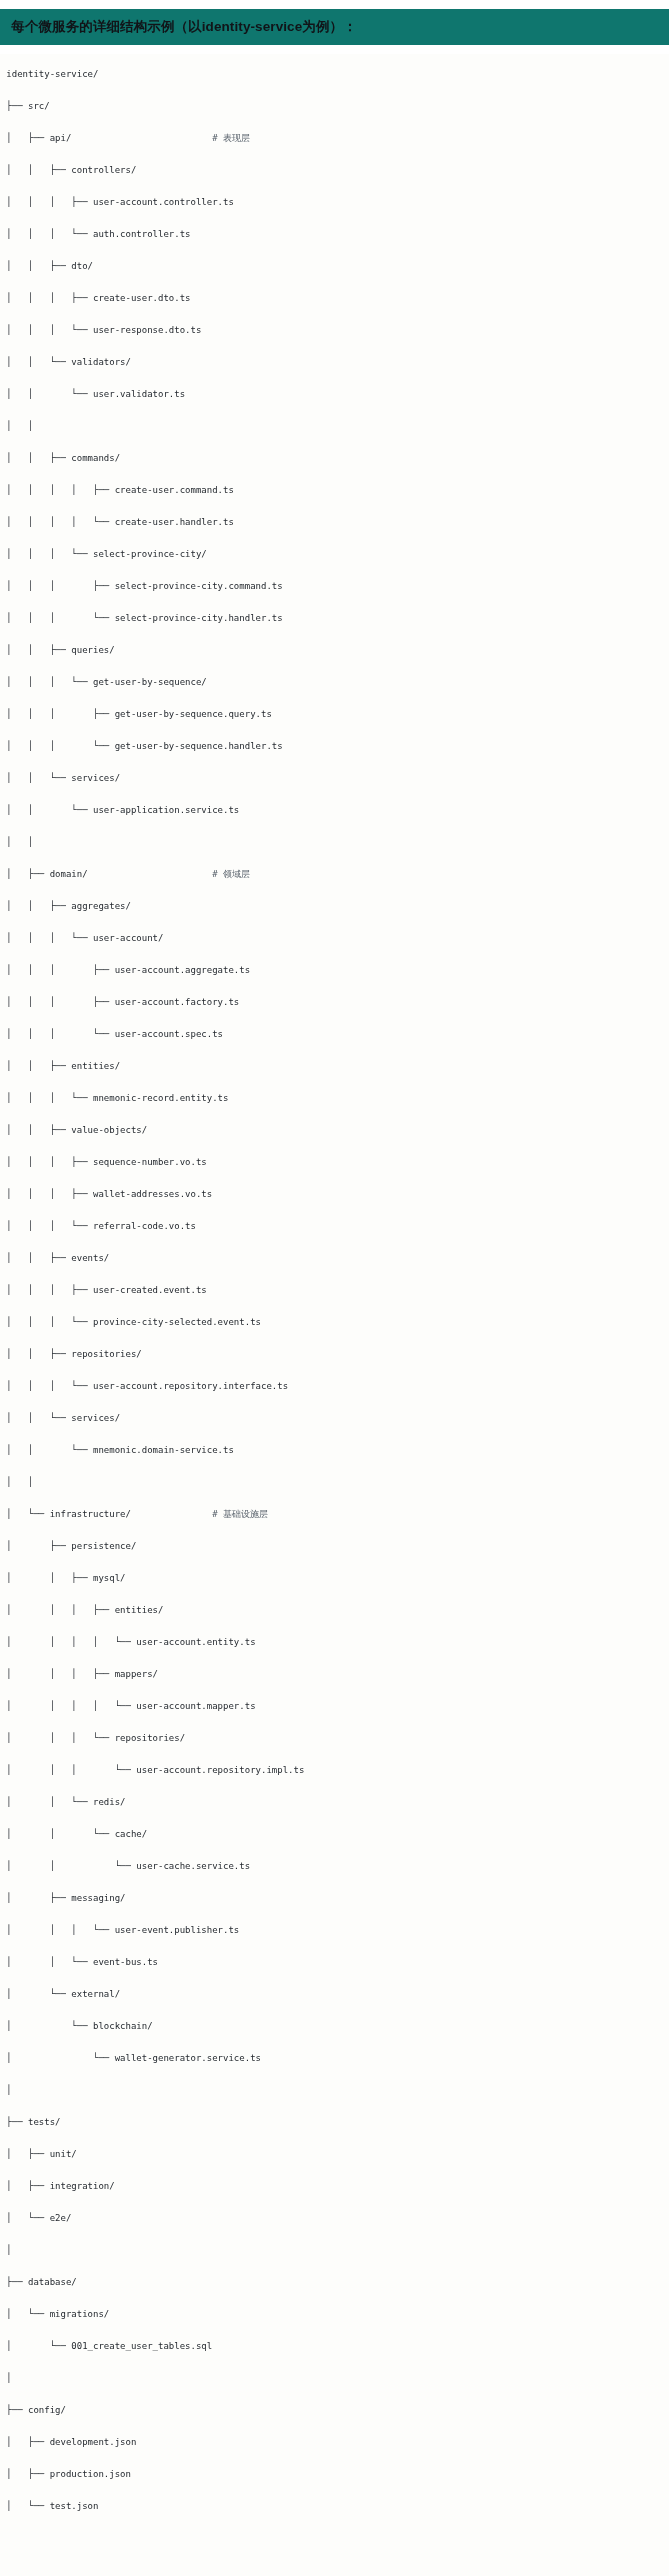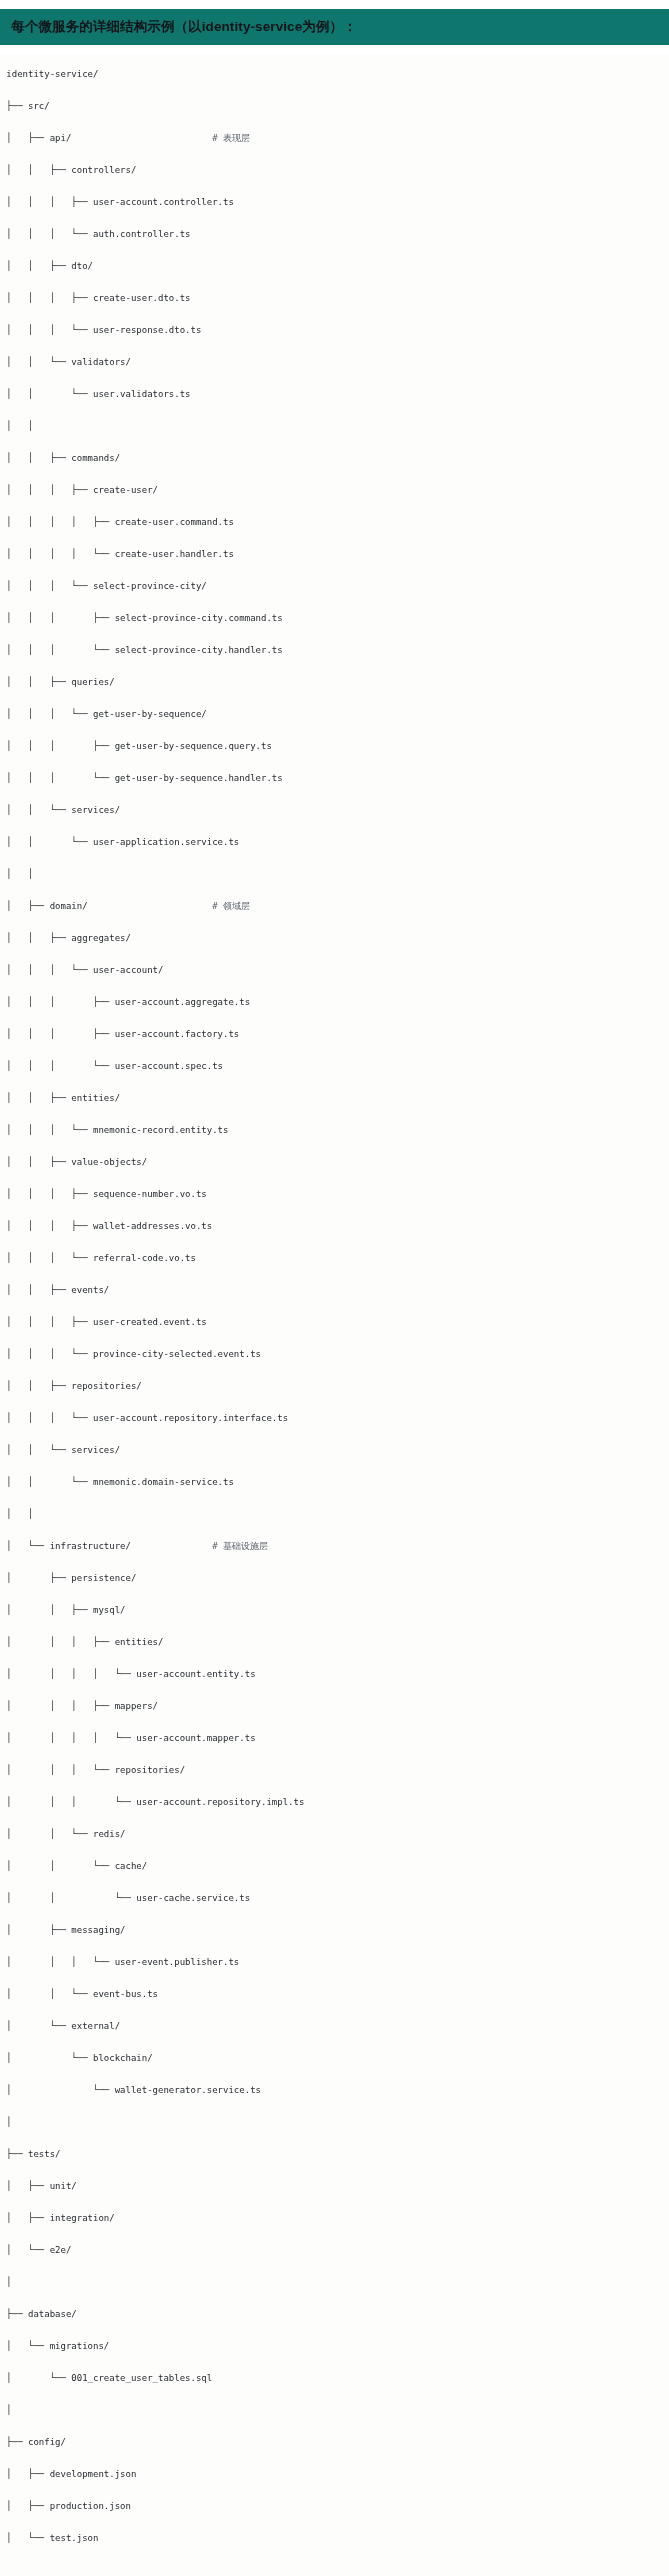--- a/index.html
+++ b/index.html
@@ -71,24 +71,23 @@
     <pre class="tree"><span class="tree-line">identity-service/</span>
 <span class="tree-line">├── src/</span>
 <span class="tree-line"><span>│   ├── api/                          </span><span class="cmt"># 表现层</span></span>
 <span class="tree-line">│   │   ├── controllers/</span>
 <span class="tree-line">│   │   │   ├── user-account.controller.ts</span>
 <span class="tree-line">│   │   │   └── auth.controller.ts</span>
 <span class="tree-line">│   │   ├── dto/</span>
 <span class="tree-line">│   │   │   ├── create-user.dto.ts</span>
 <span class="tree-line">│   │   │   └── user-response.dto.ts</span>
 <span class="tree-line">│   │   └── validators/</span>
-<span class="tree-line">│   │       └── user.validators.ts</span>
+<span class="tree-line">│   │       └── user.validator.ts</span>
 <span class="tree-line">│   │</span>
 <span class="tree-line">│   │   ├── commands/</span>
-<span class="tree-line">│   │   │   ├── create-user/</span>
 <span class="tree-line">│   │   │   │   ├── create-user.command.ts</span>
 <span class="tree-line">│   │   │   │   └── create-user.handler.ts</span>
 <span class="tree-line">│   │   │   └── select-province-city/</span>
 <span class="tree-line">│   │   │       ├── select-province-city.command.ts</span>
 <span class="tree-line">│   │   │       └── select-province-city.handler.ts</span>
 <span class="tree-line">│   │   ├── queries/</span>
 <span class="tree-line">│   │   │   └── get-user-by-sequence/</span>
 <span class="tree-line">│   │   │       ├── get-user-by-sequence.query.ts</span>
 <span class="tree-line">│   │   │       └── get-user-by-sequence.handler.ts</span>
 <span class="tree-line">│   │   └── services/</span>

